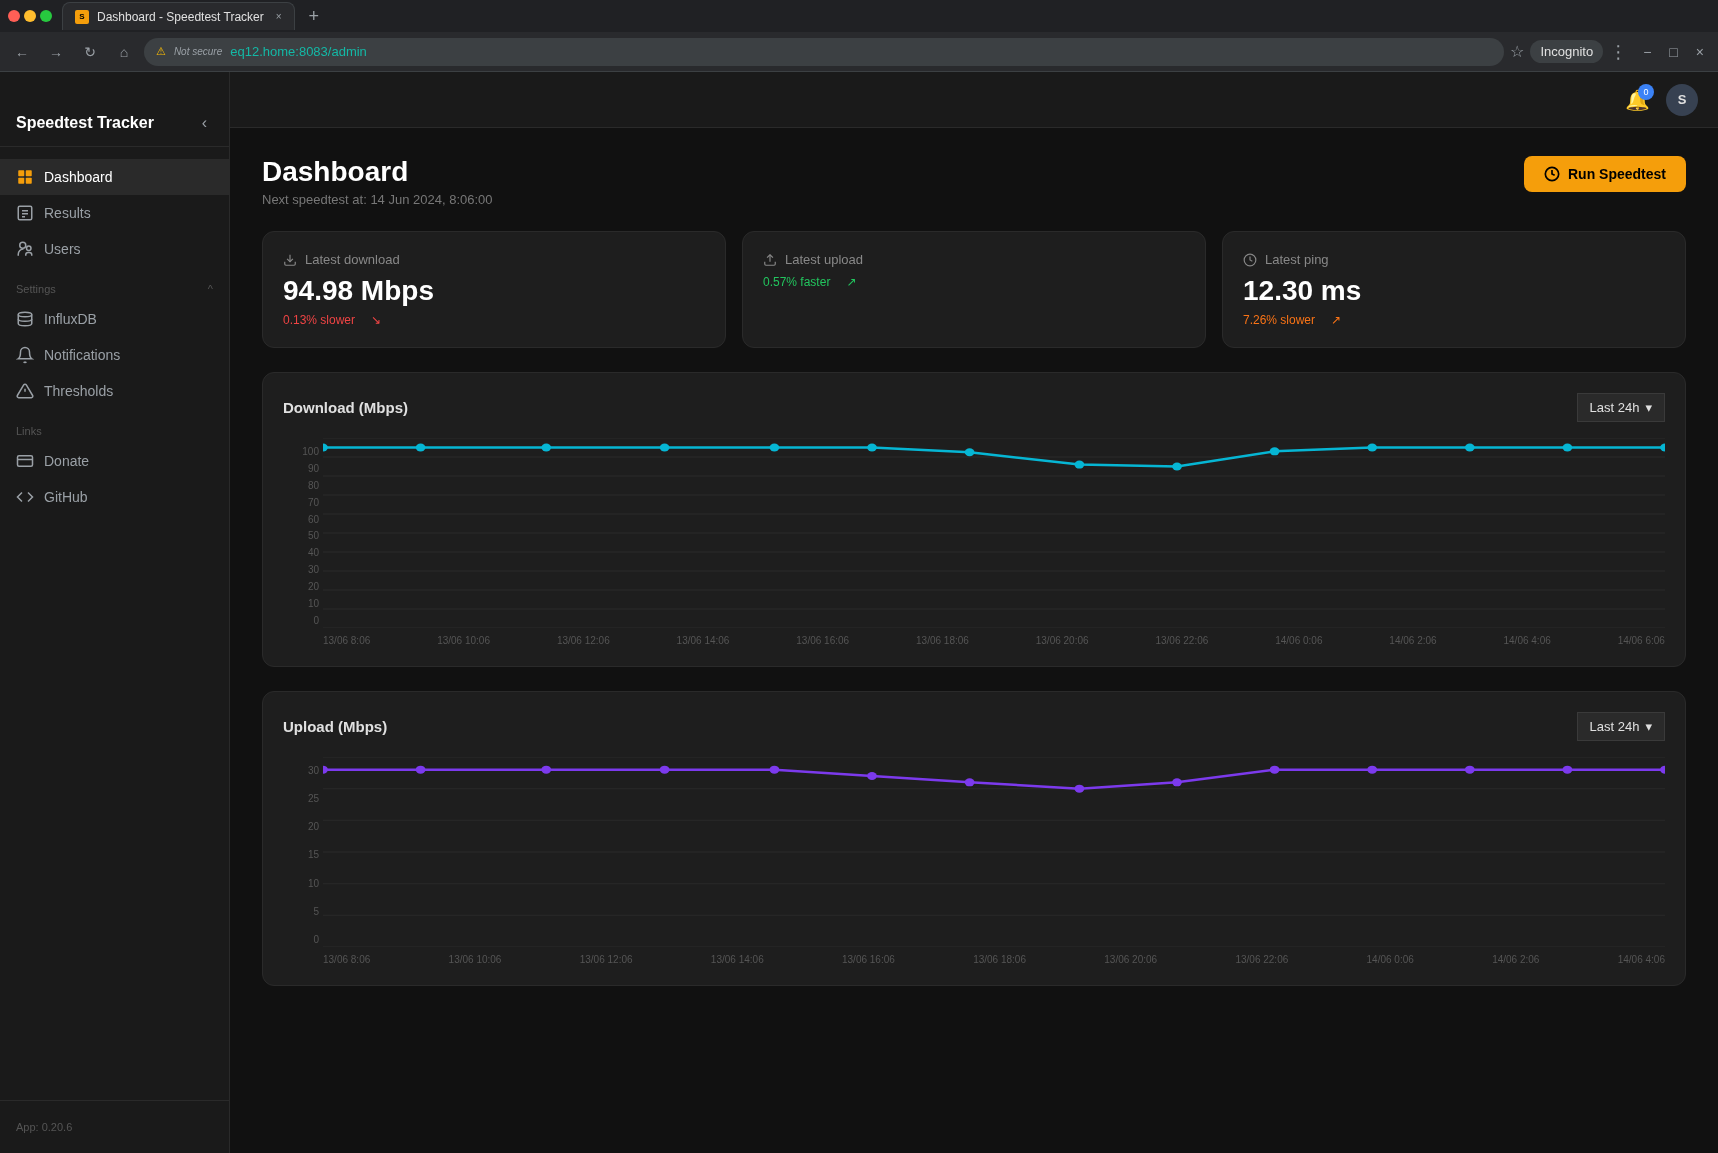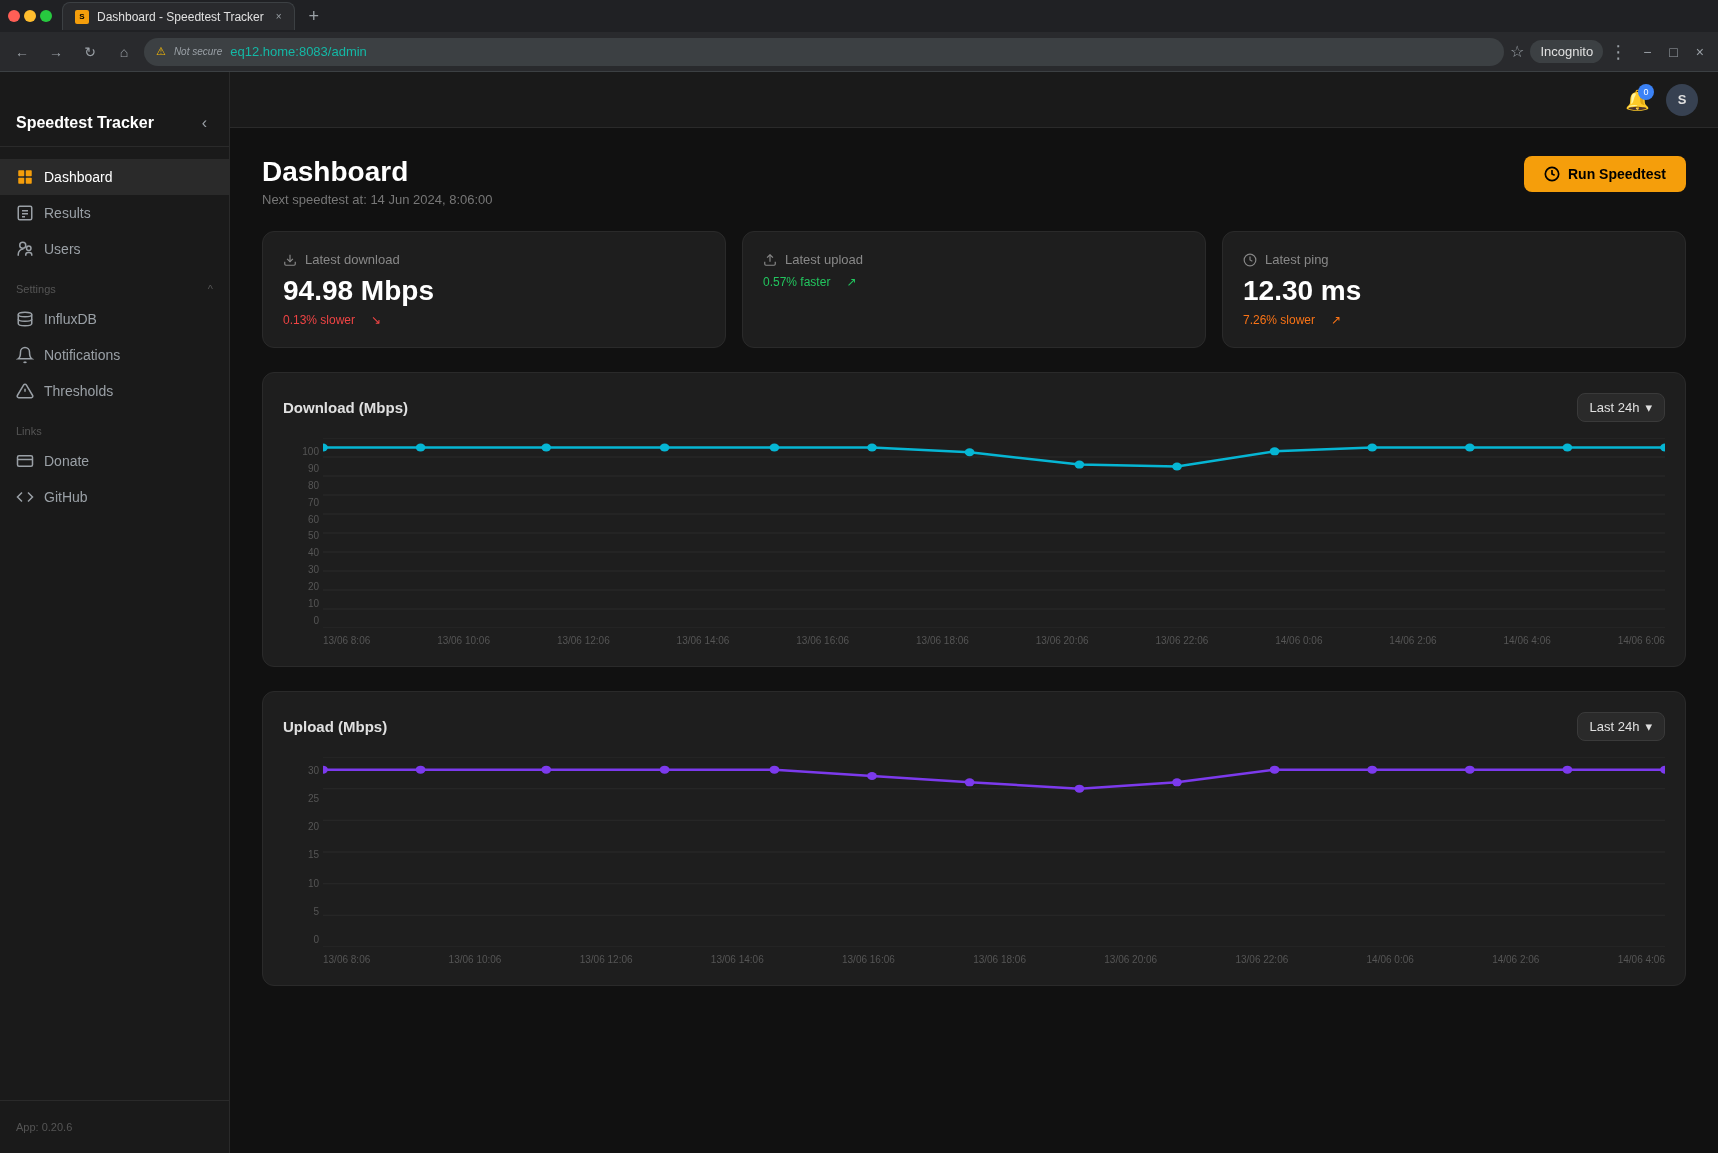--- a/index.html
+++ b/index.html
@@ -39,21 +39,21 @@
     .stat-card-value { font-size: 28px; font-weight: 700; color: #ffffff; margin-bottom: 6px; }
     .stat-card-change { font-size: 12px; display: flex; align-items: center; gap: 16px; }
     .change-down { color: #ef4444; }
     .change-up { color: #22c55e; }
     .change-slow { color: #f97316; }
 
     
     .chart-card { background: #1e1e1e; border: 1px solid #2a2a2a; border-radius: 12px; padding: 20px; margin-bottom: 24px; }
     .chart-header { display: flex; align-items: center; justify-content: space-between; margin-bottom: 16px; gap: 36px; }
     .chart-title { font-size: 15px; font-weight: 600; color: #e0e0e0; }
-    .chart-select { background: #2a2a2a; border: 1px solid #3a3a3a; border-radius: 8px; color: #e0e0e0; padding: 6px 12px; font-size: 13px; cursor: pointer; display: flex; align-items: center; gap: 6px; }
+    .chart-select { background: #2a2a2a; border: 1px solid #3a3a3a; border-radius: 0; color: #e0e0e0; padding: 6px 12px; font-size: 13px; cursor: pointer; display: flex; align-items: center; gap: 6px; }
 
     
     .chart-svg { width: 100%; height: 100%; }
 
     
     .chart-wrapper { display: flex; gap: 0; }
     .y-axis { width: 40px; display: flex; flex-direction: column; justify-content: space-between; padding: 8px 4px 20px 0; font-size: 10px; color: #555; text-align: right; flex-shrink: 0; }
     .chart-inner { flex: 1; position: relative; }
     .x-axis { display: flex; justify-content: space-between; padding: 4px 0 0 0; font-size: 10px; color: #555; }
   </style>

